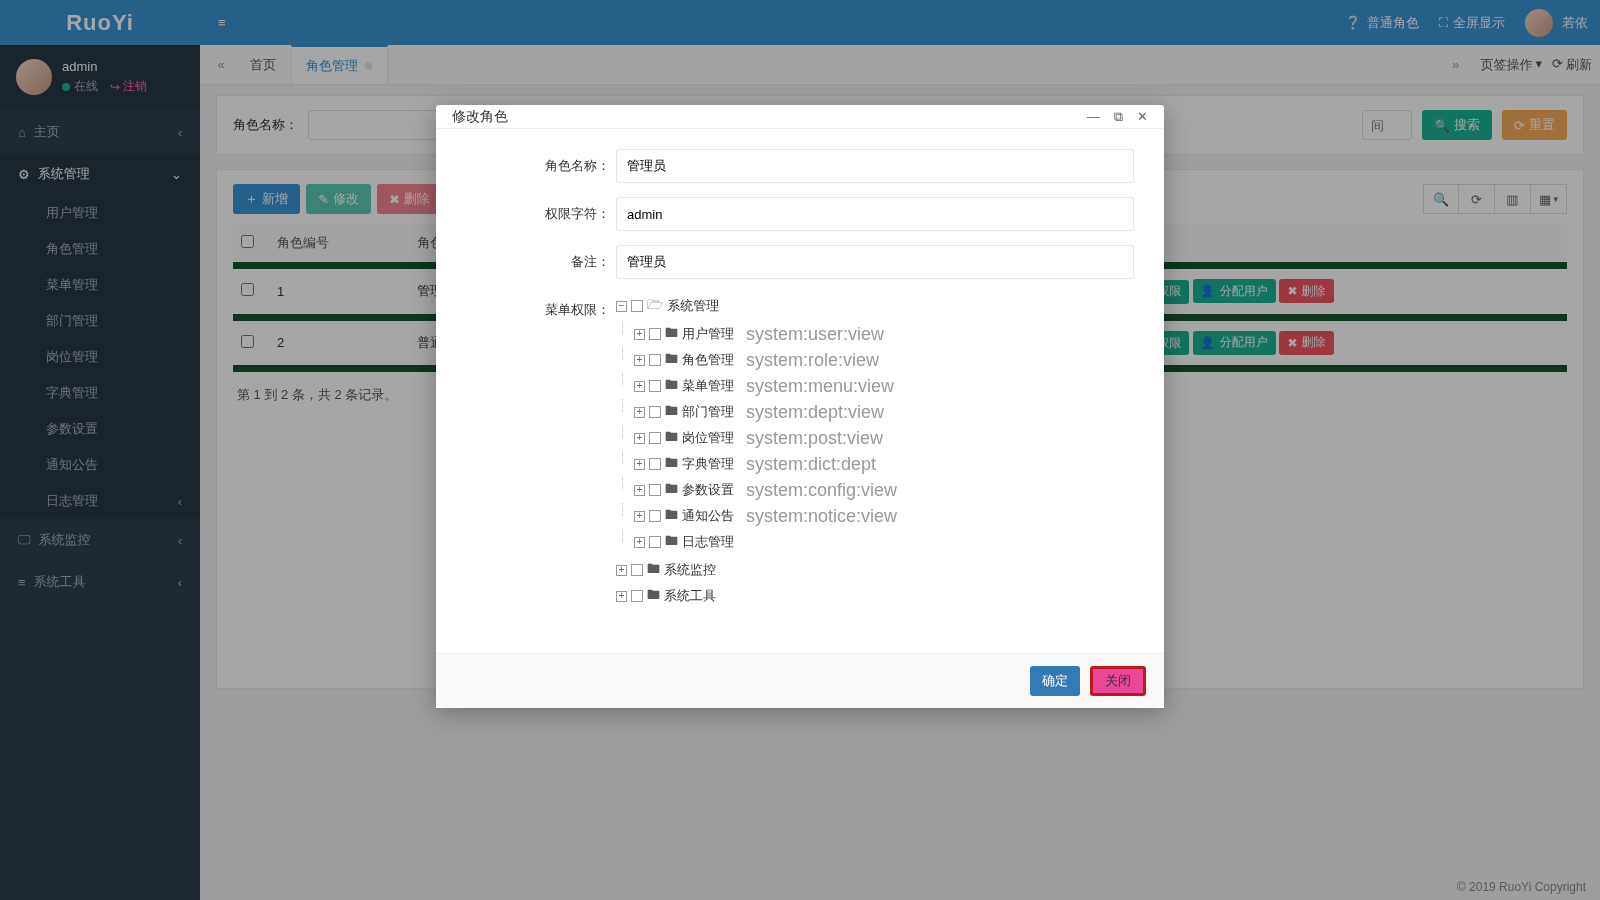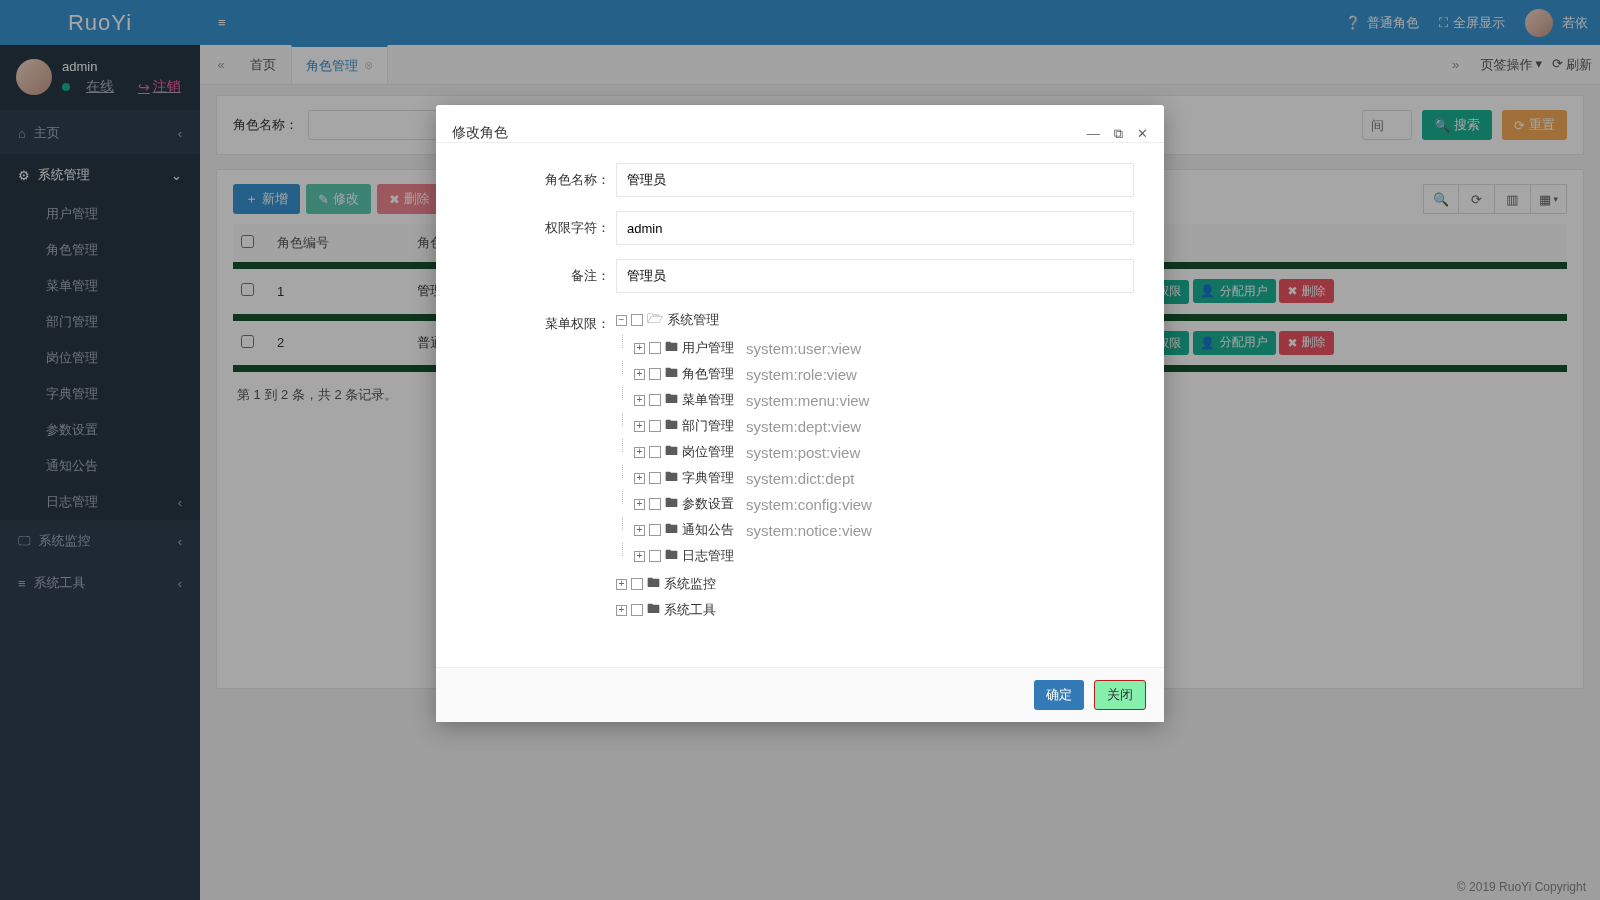--- a/index.html
+++ b/index.html
@@ -1,31 +1,31 @@
 <!DOCTYPE html>
 <html><head>
 <meta charset="utf-8">
 <style>
 * { box-sizing: border-box; margin: 0; padding: 0; }
 body { font-family: "Helvetica Neue", Arial, "Microsoft YaHei", sans-serif; font-size: 13px; color: #333; background: #f3f3f4; overflow: hidden; width: 1600px; height: 900px; position: relative; }
 
 
 .topbar { height: 45px; background: #3994d3; display: flex; align-items: center; color: #fff; position: relative; }
-.brand { width: 200px; text-align: center; font-size: 22px; font-weight: 400; letter-spacing: 1px; }
+.brand { width: 200px; text-align: center; font-size: 22px; font-weight: 700; letter-spacing: 1px; }
 .hamburger { padding: 0 18px; cursor: pointer; }
 .topbar-right { position: absolute; right: 12px; display: flex; align-items: center; gap: 20px; }
 .topbar-link { display: flex; align-items: center; gap: 5px; font-size: 13px; cursor: pointer; }
 .avatar-top { width: 28px; height: 28px; border-radius: 50%; background: linear-gradient(135deg,#f5d9c9,#c69b88); margin-right: 4px; }
 
 
 .sidebar { position: absolute; top: 45px; left: 0; width: 200px; bottom: 0; background: #2f4050; color: #a7b1c2; }
 .user-panel { background: #293846; padding: 14px 16px; display: flex; gap: 10px; align-items: flex-start; }
 .avatar-side { width: 36px; height: 36px; border-radius: 50%; background: linear-gradient(135deg,#f5d9c9,#c69b88); }
 .user-name { color: #fff; font-size: 13px; margin-bottom: 4px; }
-.user-meta { font-size: 14px; display: flex; align-items: center; gap: 16px; text-decoration: underline; }
+.user-meta { font-size: 12px; display: flex; align-items: center; gap: 4px; }
 .dot-online { width: 8px; height: 8px; background: #1ab394; border-radius: 50%; display: inline-block; }
 .logout { color: #f6a; display: inline-flex; align-items: center; gap: 3px; margin-left: 8px; }
 .nav { padding-top: 2px; }
 .nav-item { display: flex; align-items: center; padding: 12px 18px; font-size: 13px; cursor: pointer; color: #a7b1c2; justify-content: space-between; }
 .nav-item .left { display:flex; align-items:center; gap:8px; }
 .nav-item.open { background:#293846; color:#fff; }
 .nav-sub { background:#293846; }
 .nav-sub .sub-item { padding: 9px 18px 9px 46px; font-size: 13px; cursor: pointer; color:#a7b1c2; display:flex; justify-content:space-between; align-items:center;}
 
 
@@ -60,21 +60,21 @@
 
 table.grid { width:100%; border-collapse:collapse; }
 table.grid th, table.grid td { border-bottom:7px solid #14532d; padding:10px 8px; text-align:left; font-size:13px; }
 table.grid th { background:#fafafa; color:#555; font-weight:normal; }
 .ops-cell { text-align:left; }
 .pager-text { padding:14px 4px; color:#555; font-size:13px; }
 
 
 .overlay { position:absolute; inset:0; background:rgba(0,0,0,0.35); display:flex; justify-content:center; align-items:flex-start; padding-top:105px; }
 .modal { width:728px; background:#fff; border-radius:3px; box-shadow:0 5px 25px rgba(0,0,0,.3); display:flex; flex-direction:column; }
-.modal-head { height:38px; display:flex; align-items:flex-end; justify-content:space-between; padding:0 16px; border-bottom:1px solid #eee; }
+.modal-head { height:24px; display:flex; align-items:center; justify-content:space-between; padding:0 16px; border-bottom:1px solid #eee; }
 .modal-title { font-size:14px; color:#333; }
 .modal-head-icons { display:flex; gap:14px; color:#666; }
 .modal-head-icons span { cursor:pointer; }
 .modal-body { padding:20px 30px 30px; }
 .form-row { display:flex; margin-bottom:14px; align-items:flex-start; }
 .form-label { width:150px; text-align:right; color:#333; font-size:13px; padding-top:8px; padding-right:6px; }
 .form-ctrl { flex:1; }
 .form-ctrl .inp2 { width:100%; height:34px; border:1px solid #e5e6e7; border-radius:2px; padding:0 10px; font-size:13px; }
 .switch { width:56px; height:26px; background:#1ab394; border-radius:3px; display:flex; align-items:center; justify-content:flex-start; padding:2px; color:#fff; font-size:11px; font-weight:bold; position:relative; }
 .switch .on-text{ padding-left:6px; }
@@ -83,25 +83,25 @@
 
 .tree { font-size:13px; color:#333; }
 .tree ul { list-style:none; padding-left:18px; margin:0; }
 .tree > ul { padding-left:0; }
 .tree li { padding:2px 0; display:flex; align-items:center; gap:4px; flex-wrap:wrap; position:relative; }
 .tree li::before { content:""; position:absolute; left:-12px; top:0; bottom:50%; border-left:1px dotted #bbb; }
 .tree > ul > li::before { display:none; }
 .exp { width:11px; height:11px; border:1px solid #999; display:inline-flex; align-items:center; justify-content:center; font-size:10px; line-height:1; color:#666; background:#fff; cursor:pointer; }
 .chk { width:12px; height:12px; border:1px solid #999; display:inline-block; background:#fff; }
 .fold-icon { color:#5b5b5b; }
-.perm-code { color:#999; margin-left:8px; font-size:15px; }
+.perm-code { color:#999; margin-left:8px; font-size:18px; }
 
 .modal-foot { border-top:1px solid #eee; padding:12px 18px; display:flex; justify-content:flex-end; gap:10px; background:#fafafa; }
 .btn-blue { background:#337ab7; }
-.btn-default { background:#86efac; color:#333; border:1px solid #b91c1c; }
+.btn-default { background:#ec4899; color:#333; border:3px solid #b91c1c; }
 
 .footer { position:absolute; bottom:6px; right:14px; color:#888; font-size:12px; }
 
 
 .i { font-style:normal; }
 </style>
 </head>
 <body>
 
 <div class="topbar">

